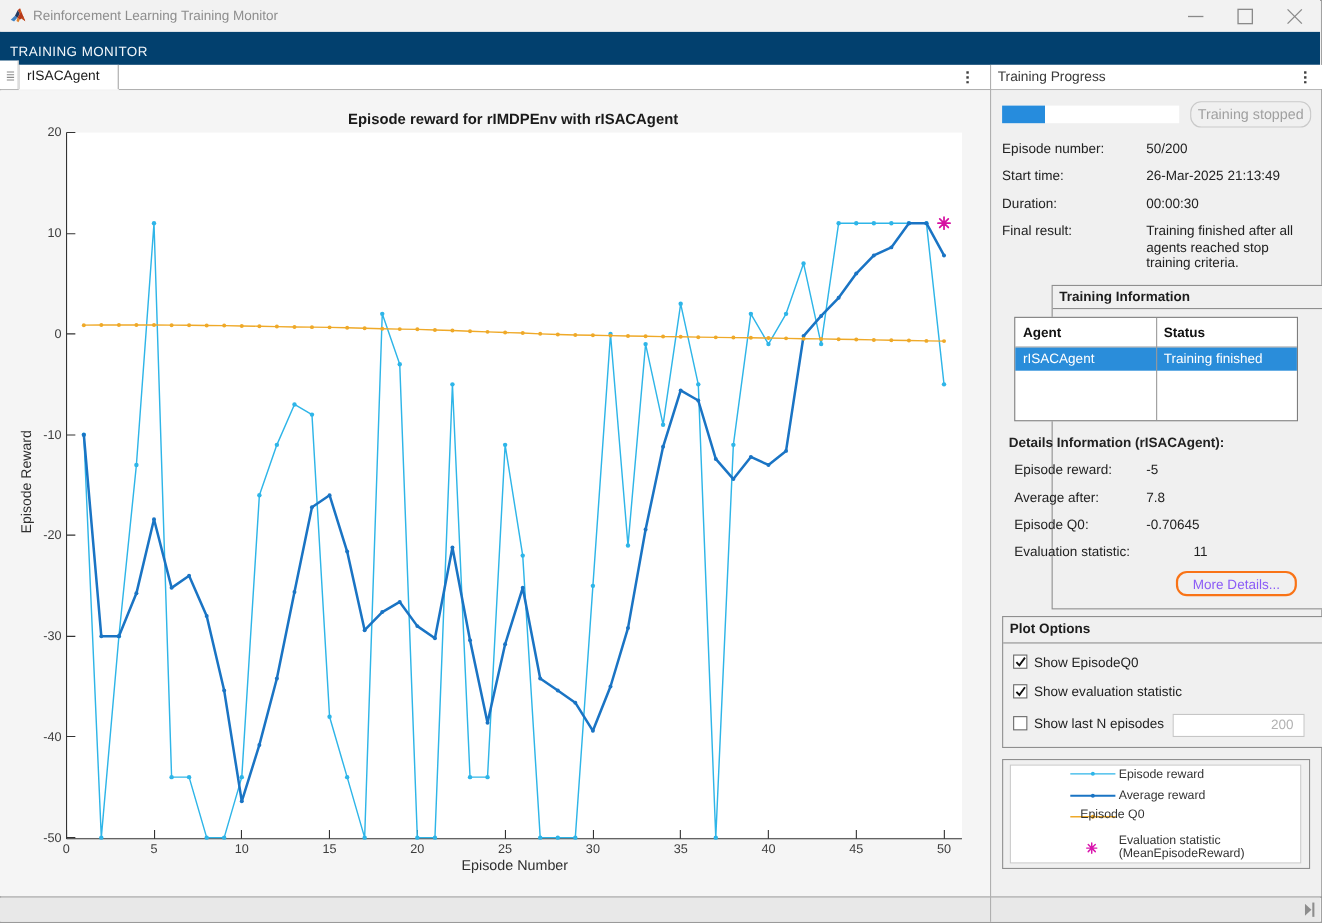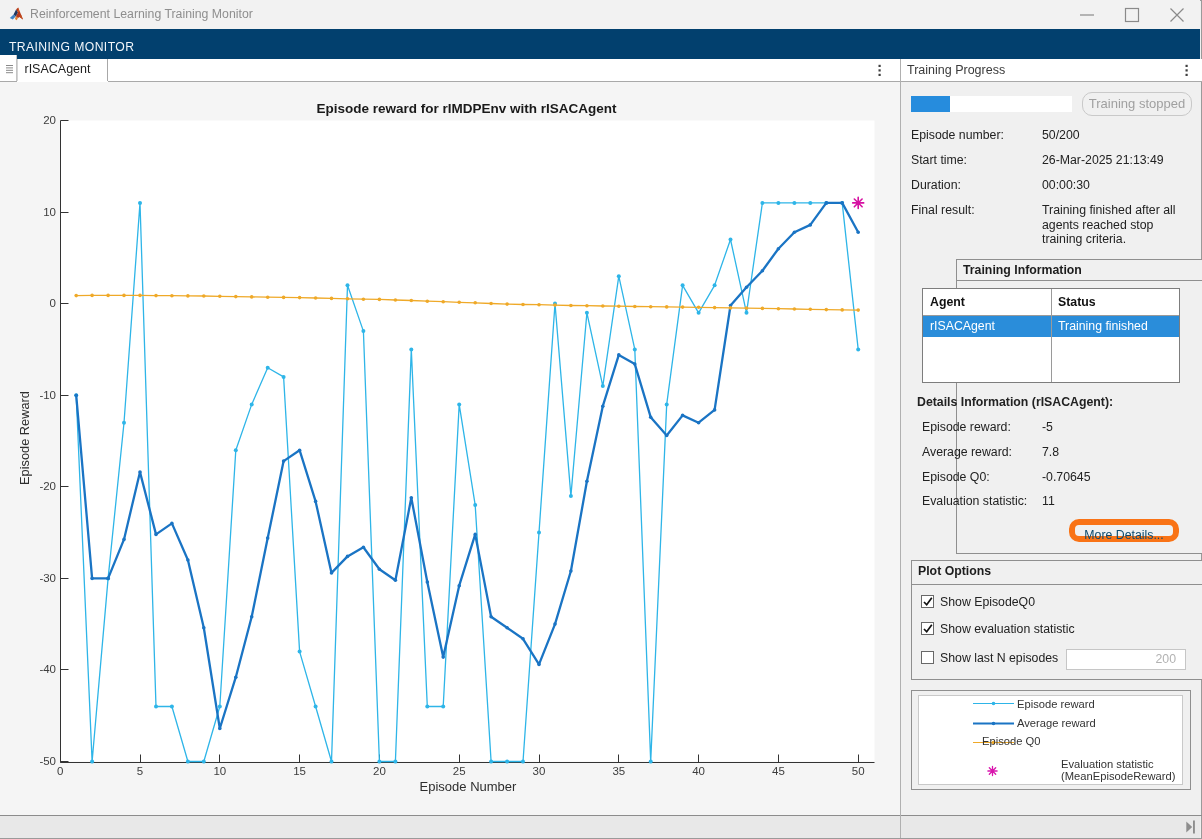--- a/index.html
+++ b/index.html
@@ -45,21 +45,21 @@
 #tstopped { left:1082px; top:92px; width:110px; height:24px; border:1px solid #c9c9c9; border-radius:10px; color:#a0a0a0; font-size:13px; text-align:center; line-height:22px; }
 
 
 #agtable { left:922px; top:288px; width:258px; height:95px; background:#ffffff; border:1px solid #7d7d7d; }
 #agtable .hdr { position:absolute; top:0; height:34px; line-height:26px; font-weight:bold; font-size:12.3px; color:#111; }
 #agcol { position:absolute; left:128px; top:0; width:1px; height:93px; background:#9a9a9a; z-index:2; }
 #aghline { position:absolute; left:0; top:26px; width:256px; height:1px; background:#9a9a9a; }
 #agrow { position:absolute; left:0; top:27px; width:256px; height:21px; background:#2a8dda; }
 #agrow span { position:absolute; top:0; line-height:21px; color:#ffffff; font-size:12.3px; }
 
-.btn { position:absolute; border:6px solid #f97316; border-radius:10px; font-size:12.3px; color:#0c4a6e; text-align:center; }
+.btn { position:absolute; border:2px solid #f97316; border-radius:10px; font-size:12.3px; color:#8b5cf6; text-align:center; }
 
 
 .cb { position:absolute; width:13px; height:13px; background:#ffffff; border:1px solid #686868; }
 .cb svg { position:absolute; left:0; top:0; }
 
 #ninput { left:1066px; top:649px; width:120px; height:21px; background:#ffffff; border:1px solid #c6c6c6; font-size:12.3px; color:#b2b2b2; text-align:right; line-height:19px; padding-right:9px; }
 
 
 #legbox { left:911px; top:690px; width:280px; height:100px; border:1px solid #8f8f8f; background:#f0f0f0; }
 #leginner { left:918px; top:695px; width:265px; height:90px; background:#ffffff; border:1px solid #c9c9c9; }
@@ -324,26 +324,26 @@
     <div id="aghline"></div>
     <div id="agrow">
       <span style="left:7px;">rISACAgent</span>
       <span style="left:135px;">Training finished</span>
     </div>
     <div id="agcol"></div>
   </div>
   <div class="lbl" style="left:917px; top:395px; font-weight:bold;">Details Information (rISACAgent):</div>
   <div class="lbl" style="left:922px; top:420px;">Episode reward:</div>
   <div class="val" style="left:1042px; top:420px;">-5</div>
-  <div class="lbl" style="left:922px; top:445px;">Average reward:</div>
+  <div class="lbl" style="left:922px; top:445px;">Average after:</div>
   <div class="val" style="left:1042px; top:445px;">7.8</div>
   <div class="lbl" style="left:922px; top:470px;">Episode Q0:</div>
   <div class="val" style="left:1042px; top:470px;">-0.70645</div>
   <div class="lbl" style="left:922px; top:494px;">Evaluation statistic:</div>
-  <div class="val" style="left:1042px; top:494px;">11</div>
+  <div class="val" style="left:1085px; top:494px;">11</div>
   <div class="btn" style="left:1069px; top:519px; width:110px; height:23px; line-height:21px;">More Details...</div>
 
   <div class="card" style="left:911px; top:560px; width:316px; height:120px;">
     <div class="cardtitle">Plot Options</div>
     <div class="cardsep" style="top:23px;"></div>
   </div>
   <div class="cb" style="left:921px; top:595px;">
     <svg width="12" height="12" viewBox="0 0 12 12">
         <path d="M2 6 L4.7 8.8 L9.8 1.8" stroke="#111" stroke-width="1.7" fill="none"></path>
       </svg>
@@ -366,21 +366,21 @@
       <circle cx="75.5" cy="8.5" r="1.8" fill="#2eb5e8"></circle>
     <path d="M55 28.5 H96" stroke="#1a74c4" stroke-width="1.8"></path>
       <circle cx="75.5" cy="28.5" r="1.8" fill="#1a74c4"></circle>
     <path d="M55 47.5 H96" stroke="#efa928" stroke-width="1.2"></path>
       <circle cx="75.5" cy="47.5" r="1.8" fill="#efa928"></circle>
     <path d="M74.5 71.4 V80.6 M69.9 76 H79.1 M71.3 72.8 L77.7 79.2 M77.7 72.8 L71.3 79.2" stroke="#d916ad" stroke-width="1.3" stroke-linecap="round"></path>
   </svg>
   <div class="legtxt" style="left:1017px; top:698px;">Episode reward</div>
   <div class="legtxt" style="left:1017px; top:717px;">Average reward</div>
   <div class="legtxt" style="left:966px; top:735px;padding-left:16px;">Episode Q0</div>
-  <div class="legtxt" style="left:1017px; top:758px; line-height:12.2px;margin-left:44px;">Evaluation statistic<br>(MeanEpisodeReward)</div>
+  <div class="legtxt" style="left:1017px; top:758px; line-height:12.2px;">Evaluation statistic<br>(MeanEpisodeReward)</div>
 
   <div class="abs" id="statusline"></div>
   <div class="abs" id="statusbar"></div>
   <svg class="abs" style="left:1186px; top:820px;" width="10" height="14" viewBox="0 0 10 14">
     <path d="M0.3 1.5 L6.2 7 L0.3 12.5 Z" fill="#8d8d8d"></path>
     <rect x="7" y="0.5" width="1.9" height="13" fill="#8d8d8d"></rect>
   </svg>
 
 </div>
 

